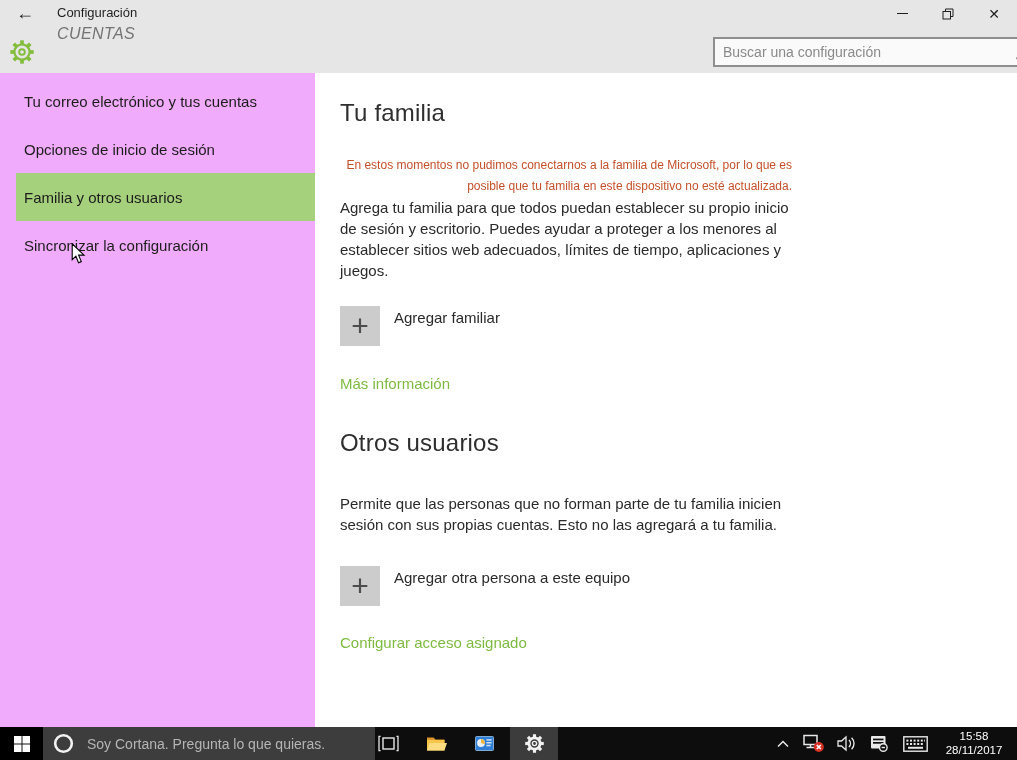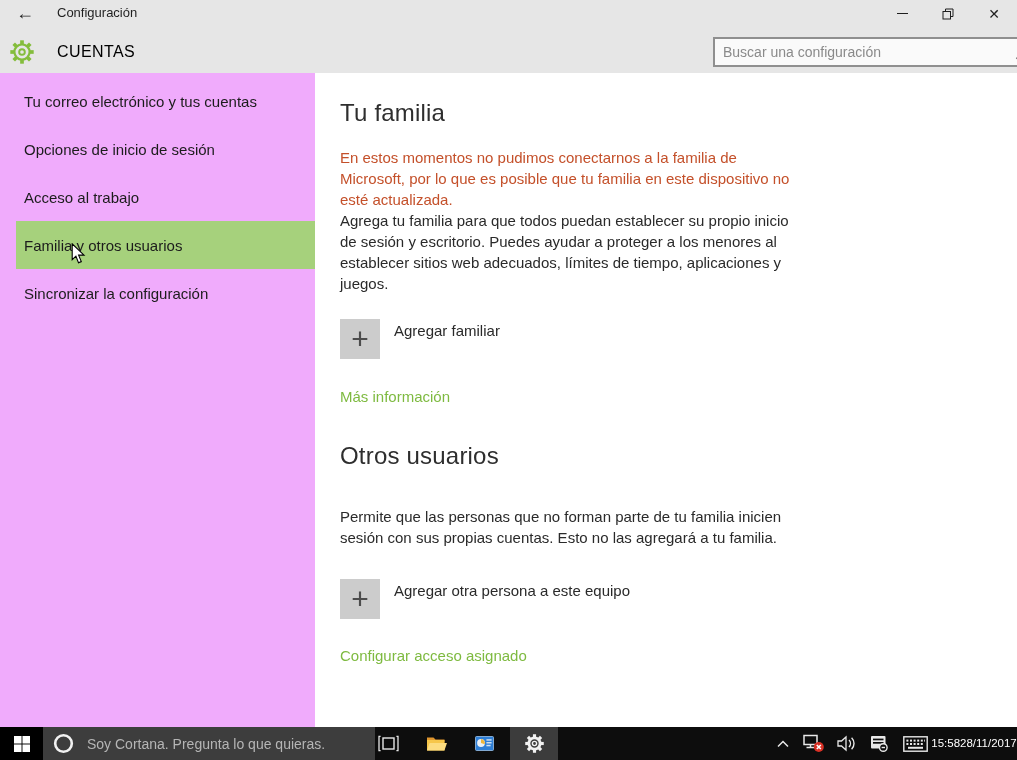--- a/index.html
+++ b/index.html
@@ -10,37 +10,37 @@
   
   .topbar{position:absolute;top:0;left:0;right:0;height:73px;background:#e6e6e6;}
   .back-btn{position:absolute;left:8px;top:0;width:34px;height:27px;display:flex;
     align-items:center;justify-content:center;font-size:18px;color:#1f1f1f;cursor:default;}
   .win-title{position:absolute;left:57px;top:5px;font-size:13px;color:#1f1f1f;}
   .caption-btns{position:absolute;right:0;top:0;display:flex;}
   .cap-btn{width:46px;height:27px;display:flex;align-items:center;justify-content:center;color:#1f1f1f;}
   .min-dash{display:block;width:11px;height:1px;background:#1f1f1f;}
   .close-glyph{font-size:14px;line-height:1;}
   .app-header-gear{position:absolute;left:9px;top:39px;}
-  .page-title{position:absolute;left:57px;top:43px;font-size:16px;letter-spacing:.4px;color:#000000;}
+  .page-title{position:absolute;left:57px;top:25px;font-size:16px;letter-spacing:.4px;color:#737373;font-style:italic;}
   .searchbox{position:absolute;left:713px;top:37px;width:326px;height:30px;box-sizing:border-box;
     background:#fafafa;border:2px solid #8f8f8f;display:flex;align-items:center;}
   .searchbox input{flex:1;border:none;outline:none;background:transparent;
     font-family:"Liberation Sans",sans-serif;font-size:14px;color:#333;padding:0 4px 0 8px;}
   .searchbox input::placeholder{color:#8a8a8a;opacity:1;}
   .search-glyph{margin-right:7px;display:flex;}
 
   
   .main{position:absolute;top:73px;left:0;right:0;bottom:33px;display:flex;}
   .sidebar{width:315px;background:#f0abfc;box-sizing:border-box;padding-top:4px;flex:none;padding-left:16px;}
   .side-item{height:48px;display:flex;align-items:center;padding-left:8px;
     font-size:15px;color:#1c1c1c;cursor:default;}
   .side-item.selected{background:#a6d17c;}
   .content{flex:1;background:#fff;box-sizing:border-box;padding:26px 0 0 25px;}
   .h1{font-size:24px;font-weight:400;color:#2e2e2e;margin:0;letter-spacing:.2px;}
-  .warning{width:452px;margin-top:20px;font-size:15px;line-height:21px;color:#c4502a;}
+  .warning{width:452px;margin-top:28px;font-size:12px;line-height:21px;color:#c4502a;text-align:right;}
   .desc{width:452px;font-size:15px;line-height:21px;color:#2a2a2a;}
   .desc.others{width:468px;margin-top:36px;}
   .add-row{display:flex;align-items:flex-start;margin-top:25px;}
   .add-row.second{margin-top:31px;}
   .tile{width:40px;height:40px;background:#cccccc;display:flex;align-items:center;
     justify-content:center;font-size:30px;font-weight:300;color:#4c4c4c;line-height:1;cursor:default;}
   .add-label{margin-left:14px;margin-top:3px;font-size:15px;color:#2a2a2a;}
   .green-link{margin-top:29px;font-size:15px;color:#7eba40;width:fit-content;cursor:default;}
   .green-link.second{margin-top:28px;}
   .h1.others{margin-top:37px;}
@@ -60,21 +60,21 @@
   .tb-taskview{left:366px;width:44px;}
   .tb-folder{left:414px;width:44px;}
   .tb-sysapp{left:462px;width:44px;}
   .tb-settings{left:510px;width:48px;background:#3c3c3c;}
   .tb-chevron{left:769px;width:28px;}
   .tb-network{left:798px;width:32px;}
   .tb-volume{left:831px;width:32px;}
   .tb-list{left:864px;width:30px;}
   .tb-keyboard{left:896px;width:38px;}
   .clock{position:absolute;right:3px;top:0;width:80px;height:33px;display:flex;
-    flex-direction:row;align-items:center;justify-content:center;color:#fff;
+    flex-direction:column;align-items:center;justify-content:center;color:#fff;
     font-size:11.5px;line-height:13.5px;}
 </style>
 </head>
 <body>
 
 <div class="window">
 
   <div class="topbar">
     <div class="back-btn">
       <span>←</span>
@@ -121,21 +121,20 @@
           <line x1="5.9" y1="9.1" x2="1.3" y2="13.7" stroke="#737373" stroke-width="1.4"></line>
         </svg>
       </span>
     </div>
   </div>
 
   <div class="main">
     <div class="sidebar">
       <div class="side-item">Tu correo electrónico y tus cuentas</div>
       <div class="side-item">Opciones de inicio de sesión</div>
-      <div class="side-item">Acceso al trabajo</div>
       <div class="side-item selected">Familia y otros usuarios</div>
       <div class="side-item">Sincronizar la configuración</div>
     </div>
 
     <div class="content">
       <div class="h1">Tu familia</div>
       <div class="warning">En estos momentos no pudimos conectarnos a la familia de Microsoft, por lo que es posible que tu familia en este dispositivo no esté actualizada.</div>
       <div class="desc">Agrega tu familia para que todos puedan establecer su propio inicio de sesión y escritorio. Puedes ayudar a proteger a los menores al establecer sitios web adecuados, límites de tiempo, aplicaciones y juegos.</div>
 
       <div class="add-row">

